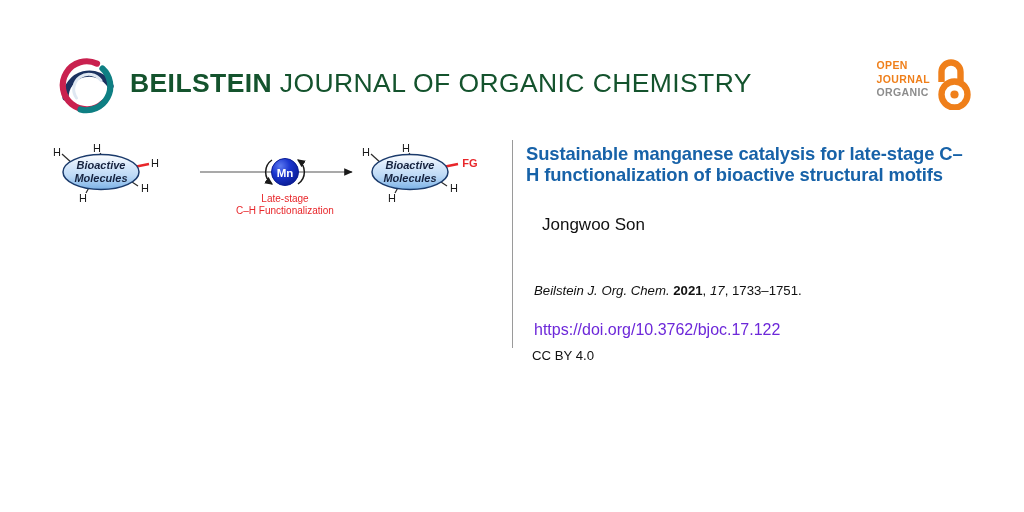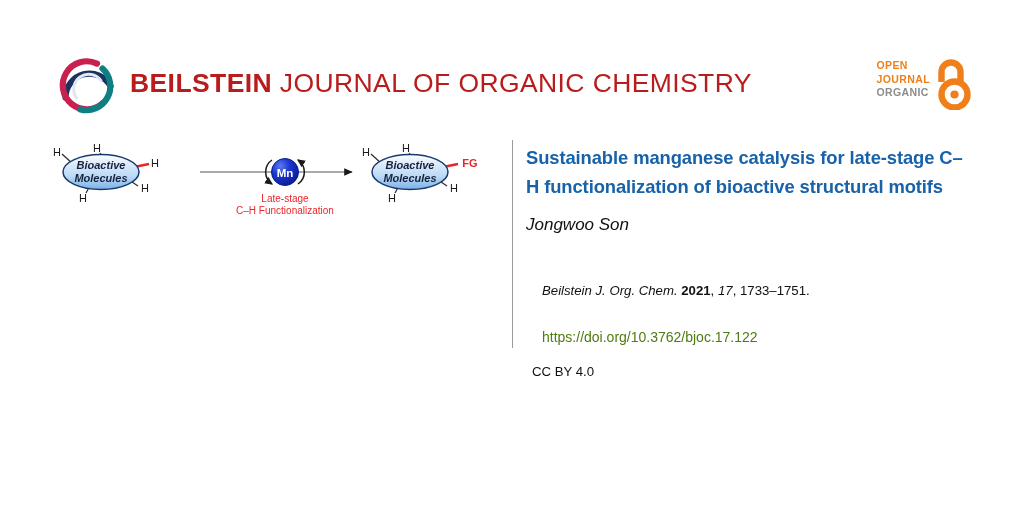--- a/index.html
+++ b/index.html
@@ -25,21 +25,21 @@
   #journal-logo {
     position: absolute;
     left: 57px; top: 55px;
     width: 62px; height: 62px;
   }
   #wordmark {
     position: absolute;
     left: 130px; top: 68px;
     font-size: 26.5px;
     letter-spacing: 0.4px;
-    color: #b91c1c;
+    color: #14532d;
     white-space: nowrap;
   }
   #wordmark .wm-bold { font-weight: bold; }
   #wordmark .wm-reg  { font-weight: normal; }
 
   
   #oa-badge {
     position: absolute;
     left: 862px; top: 58px;
     width: 110px; height: 56px;
@@ -80,50 +80,49 @@
   
   #article-meta {
     position: absolute;
     left: 526px; top: 143px;
     width: 440px;
   }
   #article-title {
     margin: 0;
     font-size: 18.4px;
     font-weight: bold;
-    line-height: 29px;
+    line-height: 21px;
     color: #1762a8;
     letter-spacing: -0.1px;
   }
   #article-authors {
-    margin: 0;
+    margin: 16px;
     padding-top: 13px;
     font-size: 17px;
     line-height: 22px;
     color: #111111;
-    font-style: italic;
   }
   #citation-line {
-    margin: 16px;
+    margin: 8px;
     padding-top: 30px;
     font-size: 13.2px;
     line-height: 17px;
     color: #111111;
     font-style: italic;
   }
   #citation-line .cit-year { font-weight: bold; font-style: normal; }
   #citation-line .cit-vol  { font-style: italic; }
   #citation-line .cit-pages,
   #citation-line .cit-comma { font-style: normal; }
   #article-doi {
-    margin: 16px;
+    margin: 8px;
     padding-top: 14px;
-    font-size: 14px;
+    font-size: 16px;
     line-height: 17.5px;
-    color: #4d7c0f;
+    color: #6d28d9;
   }
   #article-license {
     margin: 6px;
     font-size: 13.2px;
     line-height: 17.5px;
     color: #111111;
   }
 
   .svg-text {
     font-family: "Liberation Sans", sans-serif;

